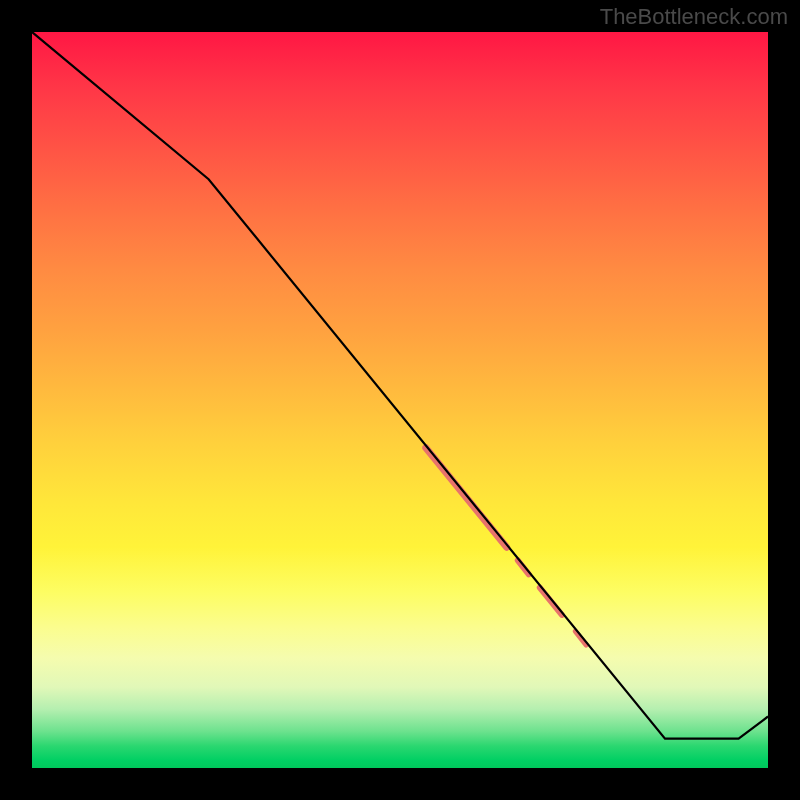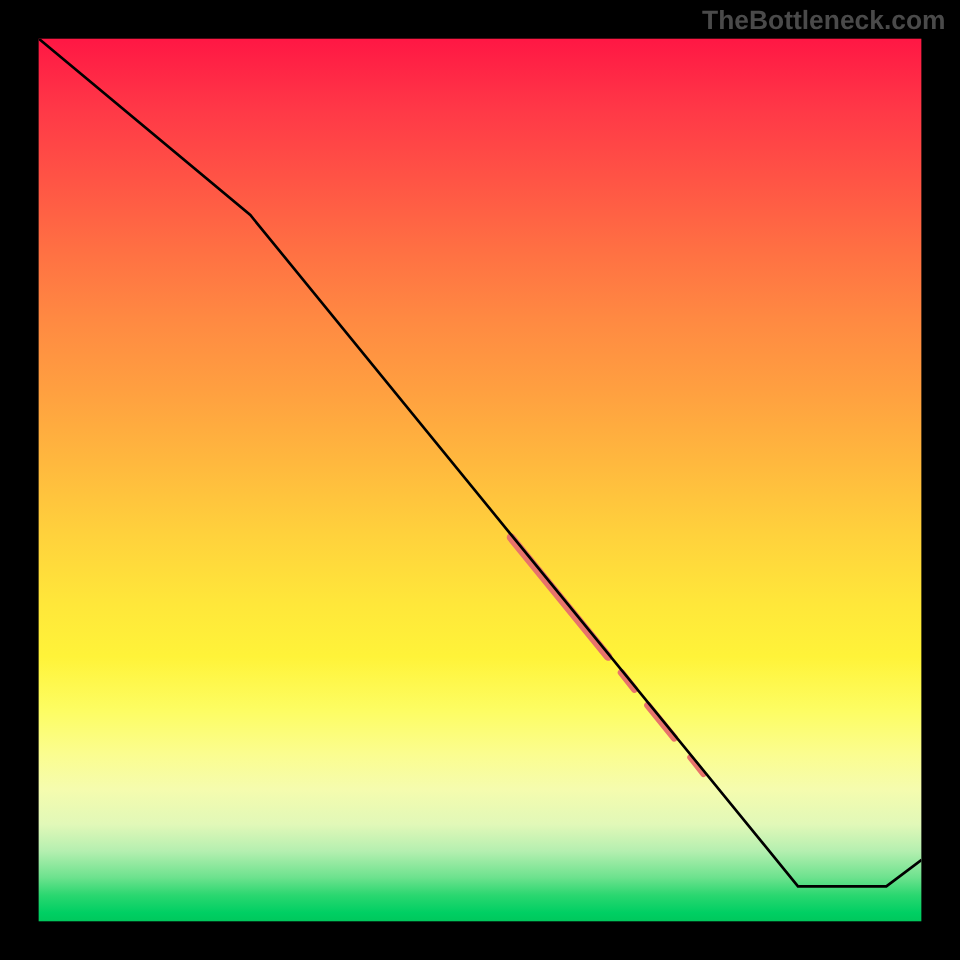--- a/index.html
+++ b/index.html
@@ -9,21 +9,21 @@
     background: #000;
     position: relative;
     font-family: Arial, Helvetica, sans-serif;
   }
   .watermark {
     position: absolute;
     top: 4px;
     right: 12px;
     color: #4a4a4a;
     font-size: 22px;
-    font-weight: 700;
+    font-weight: 400;
     z-index: 10;
   }
   .plot-area {
     position: absolute;
     left: 32px;
     top: 32px;
     width: 736px;
     height: 736px;
     overflow: hidden;
   }

